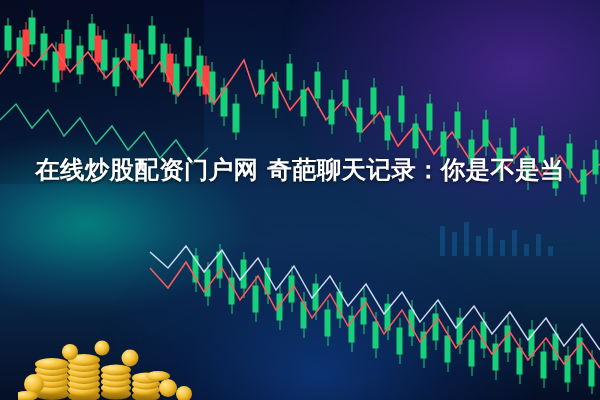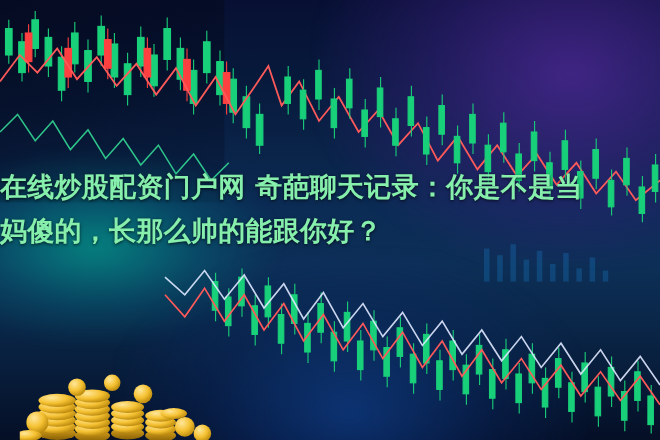--- a/index.html
+++ b/index.html
@@ -73,22 +73,22 @@
     width: 190px;
     height: 76px;
   }
 
   
   .headline {
     position: absolute;
     left: 0;
     top: 150px;
     width: 600px;
-    text-align: left;
-    color: #86efac;
+    text-align: center;
+    color: #ffffff;
     font-size: 24.5px;
     font-weight: bold;
     line-height: 40px;
     letter-spacing: 0.3px;
     text-shadow: 0 1px 3px rgba(0,0,0,0.75);
     font-family: "DejaVu Sans", sans-serif;
   }
   .headline .line {
     display: block;
     white-space: nowrap;
@@ -379,16 +379,15 @@
       <circle cx="112" cy="34" r="8.5" fill="url(#coinG)"></circle>
       <circle cx="52" cy="28" r="8" fill="url(#coinG)"></circle>
       <circle cx="84" cy="24" r="7.5" fill="url(#coinG)"></circle>
       <ellipse cx="140" cy="52" rx="12" ry="5" fill="url(#coinG)"></ellipse>
       <ellipse cx="8" cy="72" rx="12" ry="5" fill="url(#coinG)"></ellipse>
     </g>
   </svg>
 
   <div class="headline">
     <span class="line">在线炒股配资门户网 奇葩聊天记录：你是不是当</span>
-    <span class="line">妈傻的，长那么帅的能跟你好？</span>
   </div>
 
 </div>
 
 </body></html>

